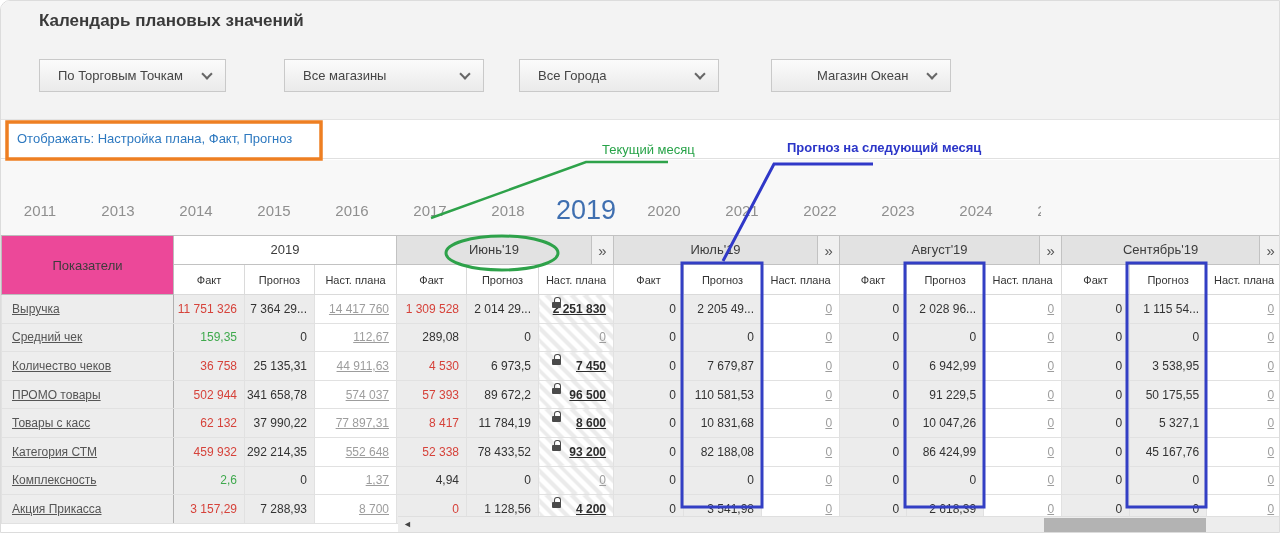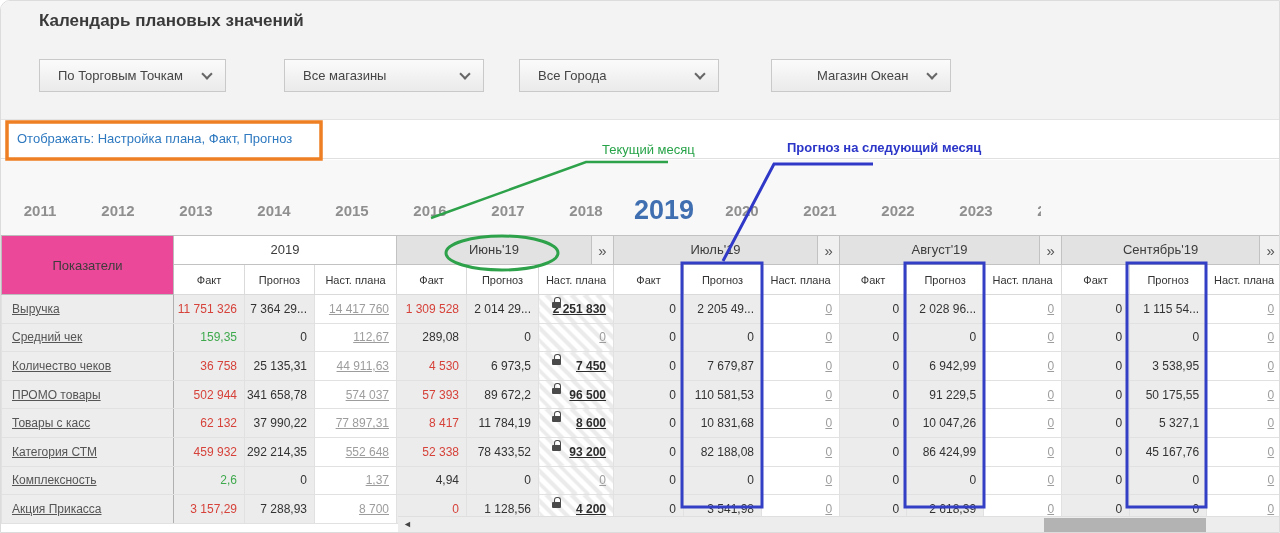--- a/index.html
+++ b/index.html
@@ -14,21 +14,21 @@
   .dd1 { left:38px;  width:187px; }
   .dd2 { left:283px; width:200px; }
   .dd3 { left:518px; width:200px; }
   .dd4 { left:770px; width:180px;padding-left:45px; }
   .chev { width:8px; height:8px; border-right:2px solid #666; border-bottom:2px solid #666;
           transform:rotate(45deg); margin-top:-4px; flex:0 0 auto; margin-left:10px; }
   .display-bar { position:absolute; left:0; top:118px; width:1280px; height:40px; background:#fff;
                  border-top:1px solid #e3e3e3; border-bottom:1px solid #e0e0e0; }
   .display-link { position:absolute; left:16px; top:11px; font-size:13px; color:#2e79c0; cursor:pointer; }
   .zone-years { position:absolute; left:0; top:159px; width:1280px; height:75px; background:#f8f8f8; }
-  .years { position:absolute; left:0; top:190px; width:1040px; height:44px; display:flex; overflow:hidden;font-weight:bold; }
+  .years { position:absolute; left:0; top:190px; width:1040px; height:44px; display:flex; overflow:hidden; }
   .year { flex:0 0 78px; width:78px; text-align:center; font-size:15px; color:#8f8f8f;
           line-height:40px; cursor:pointer; }
   .year.selected { font-size:27px; color:#3f6fb0; line-height:38px; }
   .tablewrap { position:absolute; left:0; top:234px; width:1280px; }
   table { border-collapse:collapse; table-layout:fixed; width:1280px; }
   .hrow1 th { height:28px; }
   .th-ind { background:#ec4899; border:1px solid #bcbcbc; font-size:13px; font-weight:400; color:#3c3c3c; }
   .th-group { background:#e2e2e2; border:1px solid #c2c2c2; font-weight:400; padding:0; }
   .th-year { background:#fff; }
   .gwrap { display:flex; align-items:stretch; height:28px; }
@@ -89,21 +89,20 @@
     <span>Магазин Океан</span>
     <span class="chev"></span>
   </div>
 
   <div class="display-bar">
     <span class="display-link">Отображать: Настройка плана, Факт, Прогноз</span>
   </div>
 
   <div class="years">
       <div class="year">2011</div>
-      <div class="year">2012</div>
       <div class="year">2013</div>
       <div class="year">2014</div>
       <div class="year">2015</div>
       <div class="year">2016</div>
       <div class="year">2017</div>
       <div class="year">2018</div>
       <div class="year selected">2019</div>
       <div class="year">2020</div>
       <div class="year">2021</div>
       <div class="year">2022</div>

